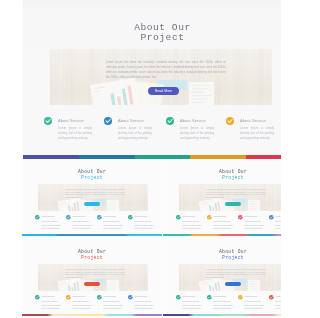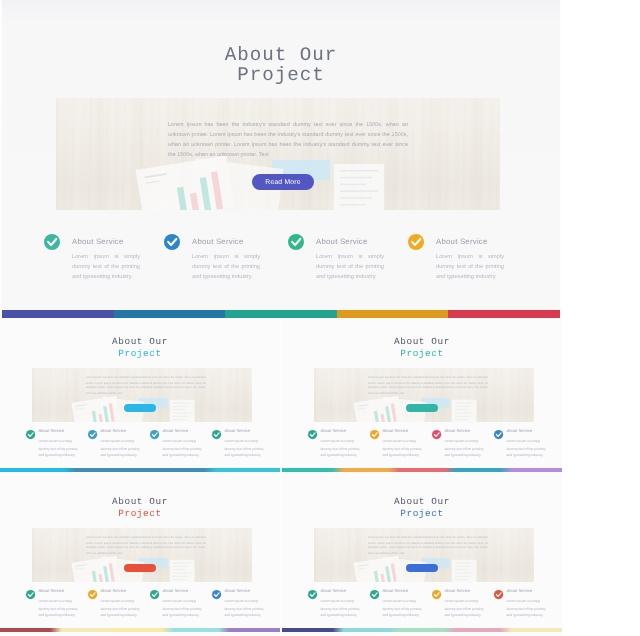--- a/index.html
+++ b/index.html
@@ -1,20 +1,20 @@
 <!DOCTYPE html>
 <html><head>
 <meta charset="utf-8">
 <style>
   html,body{margin:0;padding:0;}
   body{width:281px;height:318px;background:#ffffff;
        font-family:"Liberation Sans",sans-serif;overflow:hidden;
        -webkit-font-smoothing:antialiased;}
   .page{position:relative;width:281px;height:318px;background:#fdfdfd;
-        filter:opacity(1);}
+        filter:opacity(1);margin-left:22px;}
 
   
   .hero{position:absolute;left:1px;top:0;width:279px;height:155px;overflow:hidden;
         background:linear-gradient(180deg,#f2f2f5 0%,#f7f7f8 7%,#f8f8f9 100%);}
   .hero-title{position:absolute;left:0;top:22.5px;width:279px;text-align:center;
               font-family:"Liberation Mono",monospace;font-size:9.6px;line-height:10.5px;
               color:#6c7280;letter-spacing:0.5px;}
 
   .photo{position:absolute;left:27px;top:49px;width:222px;height:56px;overflow:hidden;
          background:#ebe6dd;}

